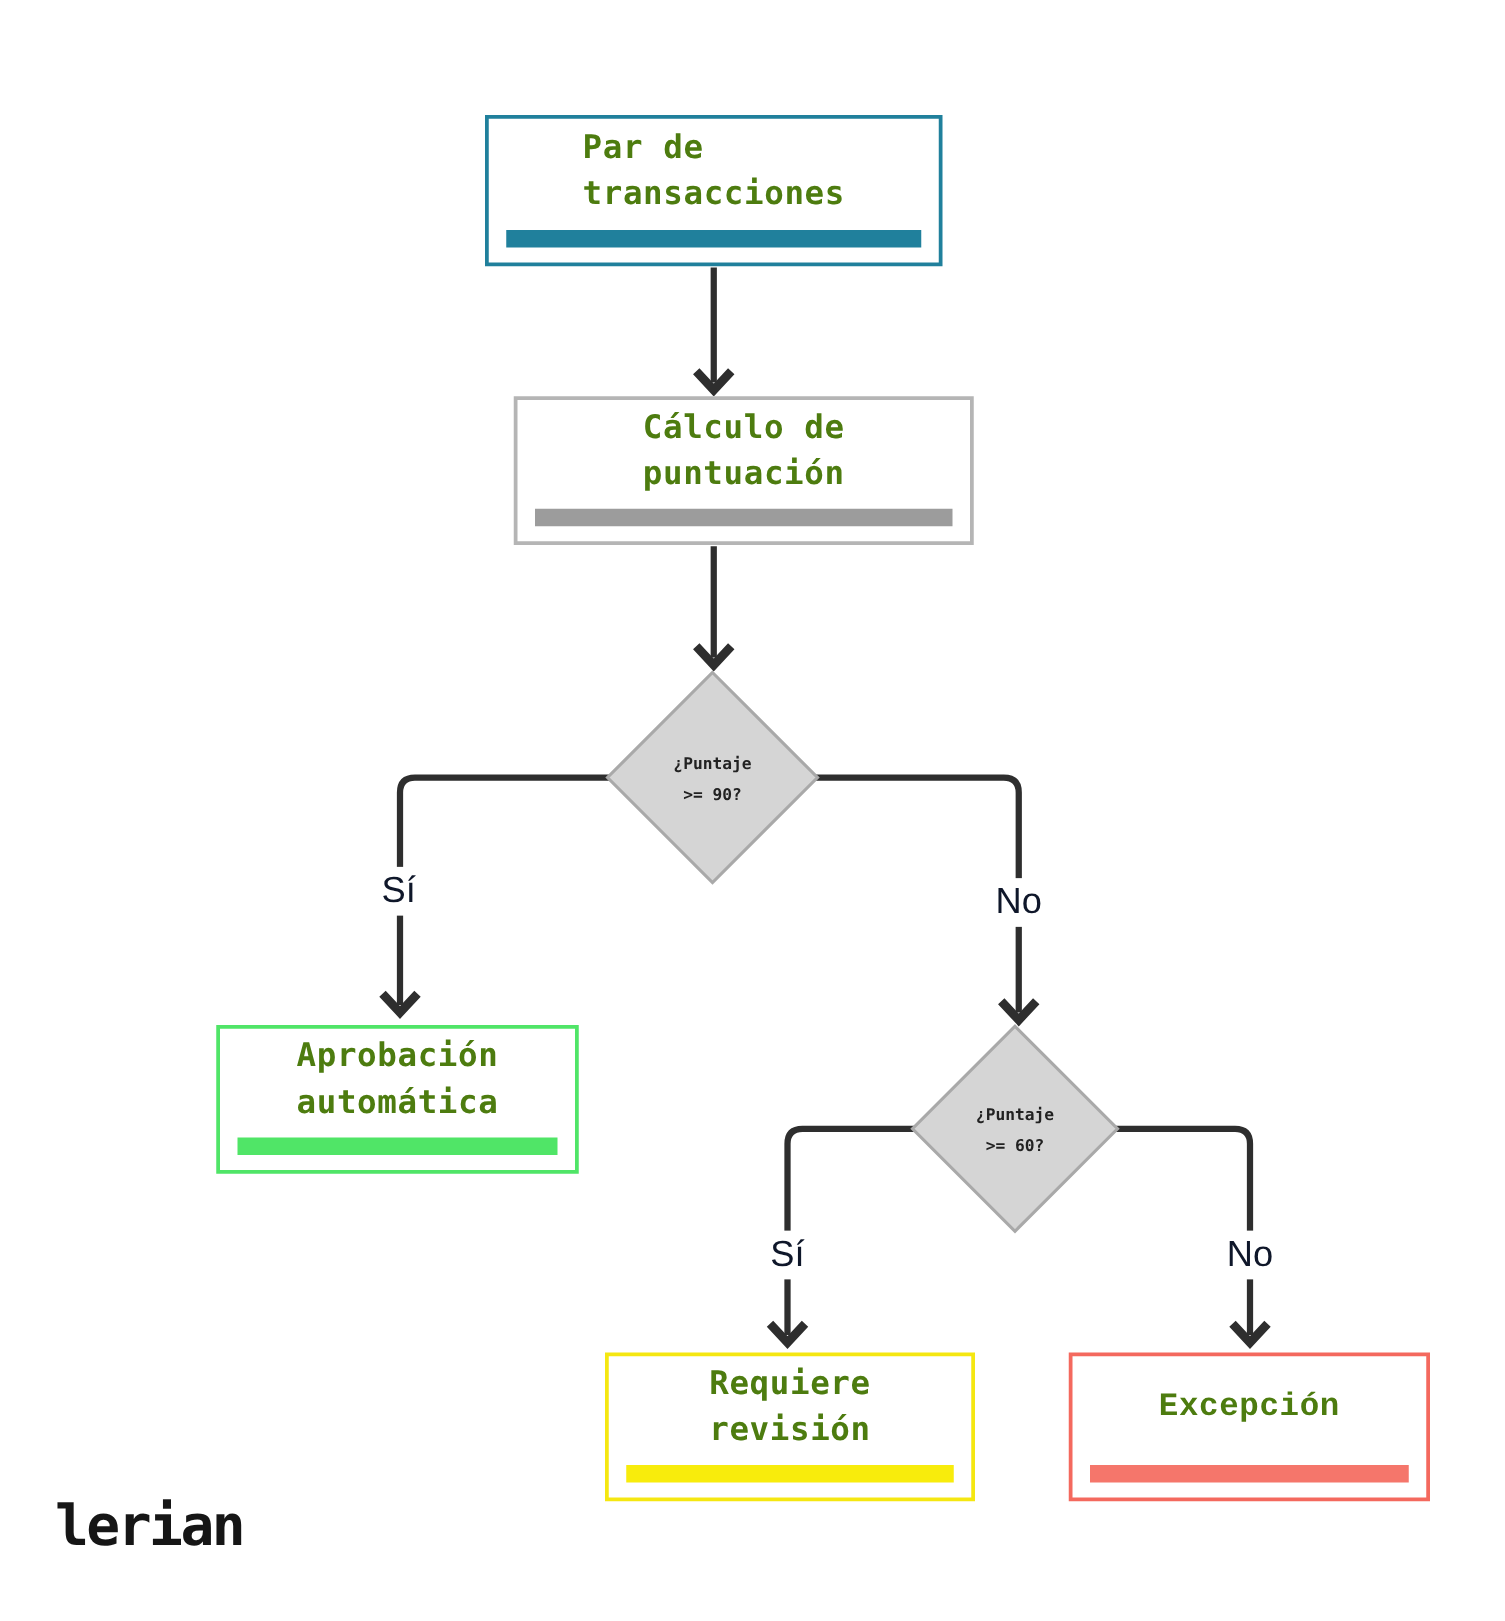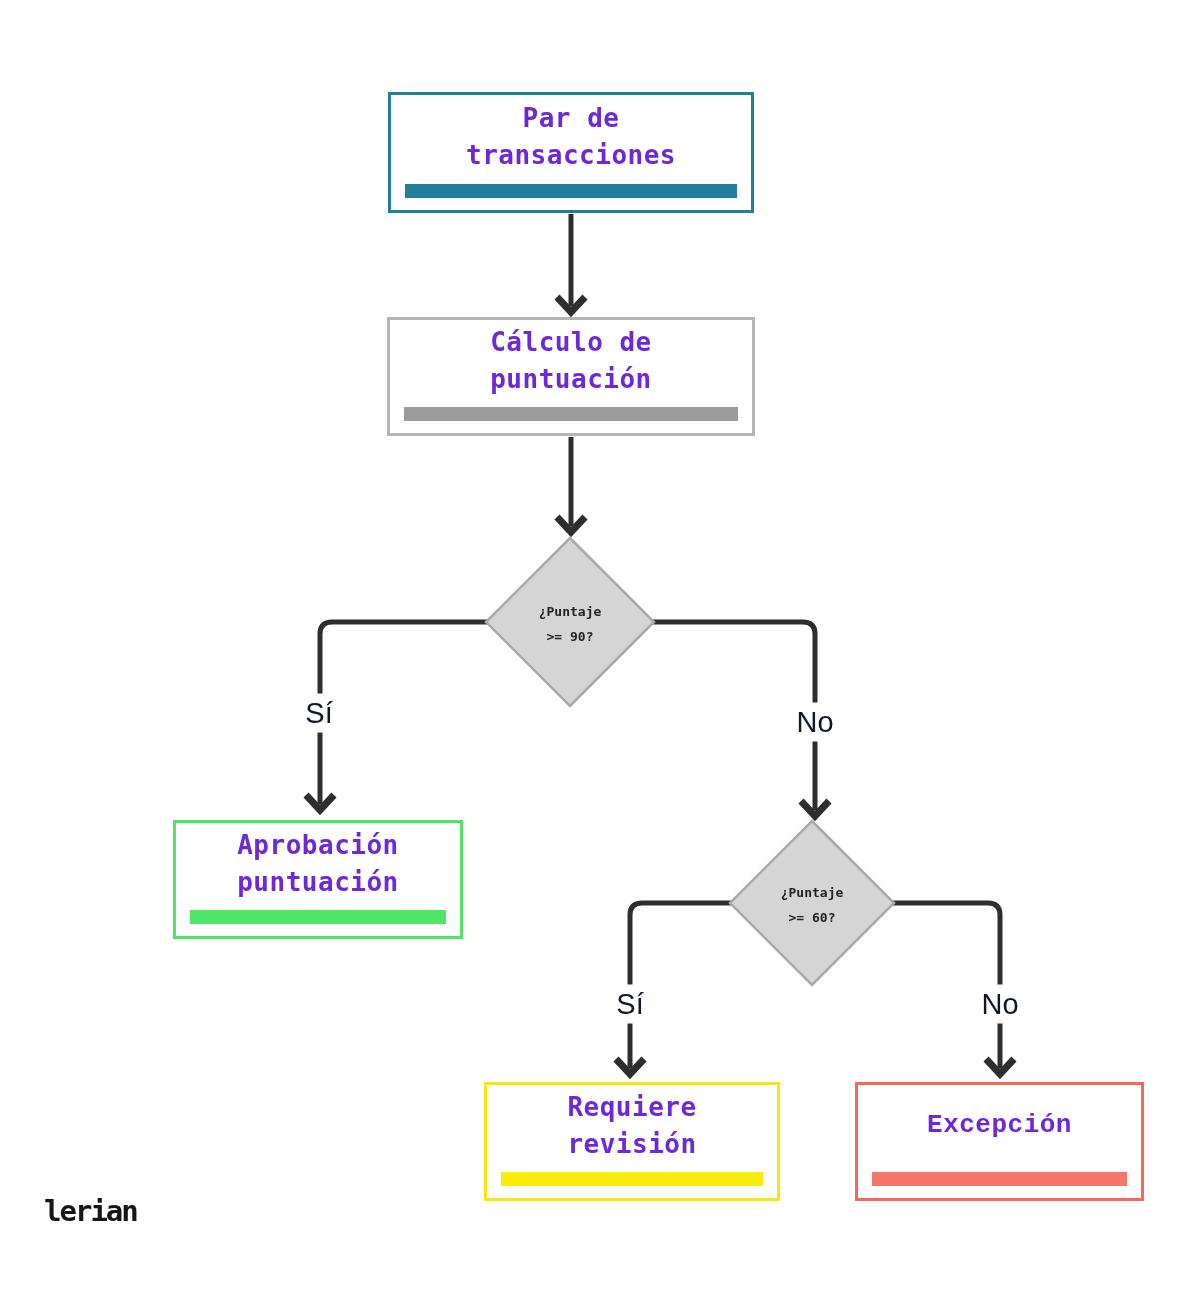--- a/index.html
+++ b/index.html
@@ -18,34 +18,34 @@
   .box{
     position:absolute;
     background:#ffffff;
     border:3px solid #999;
     box-sizing:border-box;
     display:flex;align-items:center;justify-content:center;
     padding-bottom:32px;
   }
   .node-label{
     white-space:pre-line;
-    text-align:center;
+    text-align:left;
     font-weight:700;
     font-size:26px;
     line-height:37px;
-    color:#6d28d9;
+    color:#4d7c0f;
     letter-spacing:0.5px;
   }
   .accent-bar{
     position:absolute;
     left:14px;right:14px;bottom:12px;height:14px;
   }
   .teal{border-color:#20809c;}
   .teal .accent-bar{background:#20809c;}
-  .gray{border-color:#b5b5b5;}
+  .gray{border-color:#b5b5b5;margin-left:24px;}
   .gray .accent-bar{background:#9c9c9c;}
   .green{border-color:#50e567;}
   .green .accent-bar{background:#50e567;}
   .yellow{border-color:#f5e711;}
   .yellow .accent-bar{background:#f8ec0c;}
   .red{border-color:#f4695e;}
   .red .accent-bar{background:#f5766b;}
 
   .diamond-label{
     position:absolute;
@@ -64,21 +64,21 @@
     padding:3px 8px;
     font-family:Liberation Sans, sans-serif;
     font-size:29px;
     color:#0f172a;
   }
   .logo{
     position:absolute;
     left:44px;top:1194px;
     font-family:"DejaVu Sans Mono", monospace;
     font-weight:700;
-    font-size:29px;
+    font-size:45px;
     letter-spacing:-2px;
     color:#161616;
   }
 </style>
 </head>
 <body>
 
 <div class="canvas">
 
   <svg class="wires" width="1204" height="1297" viewBox="0 0 1204 1297">
@@ -134,21 +134,21 @@
   <div class="diamond-label" style="left:812px;top:905px;">¿Puntaje
 &gt;= 60?</div>
 
   <div class="edge-label" style="left:319px;top:713px;">Sí</div>
   <div class="edge-label" style="left:815px;top:722px;">No</div>
   <div class="edge-label" style="left:630px;top:1004px;">Sí</div>
   <div class="edge-label" style="left:1000px;top:1004px;">No</div>
 
   <div class="box green" style="left:173px;top:820px;width:290px;height:119px;">
     <div class="node-label">Aprobación
-puntuación</div>
+automática</div>
     <div class="accent-bar"></div>
   </div>
 
   <div class="box yellow" style="left:484px;top:1082px;width:296px;height:119px;">
     <div class="node-label">Requiere
 revisión</div>
     <div class="accent-bar"></div>
   </div>
 
   <div class="box red" style="left:855px;top:1082px;width:289px;height:119px;font-family:Liberation Mono, monospace;">

